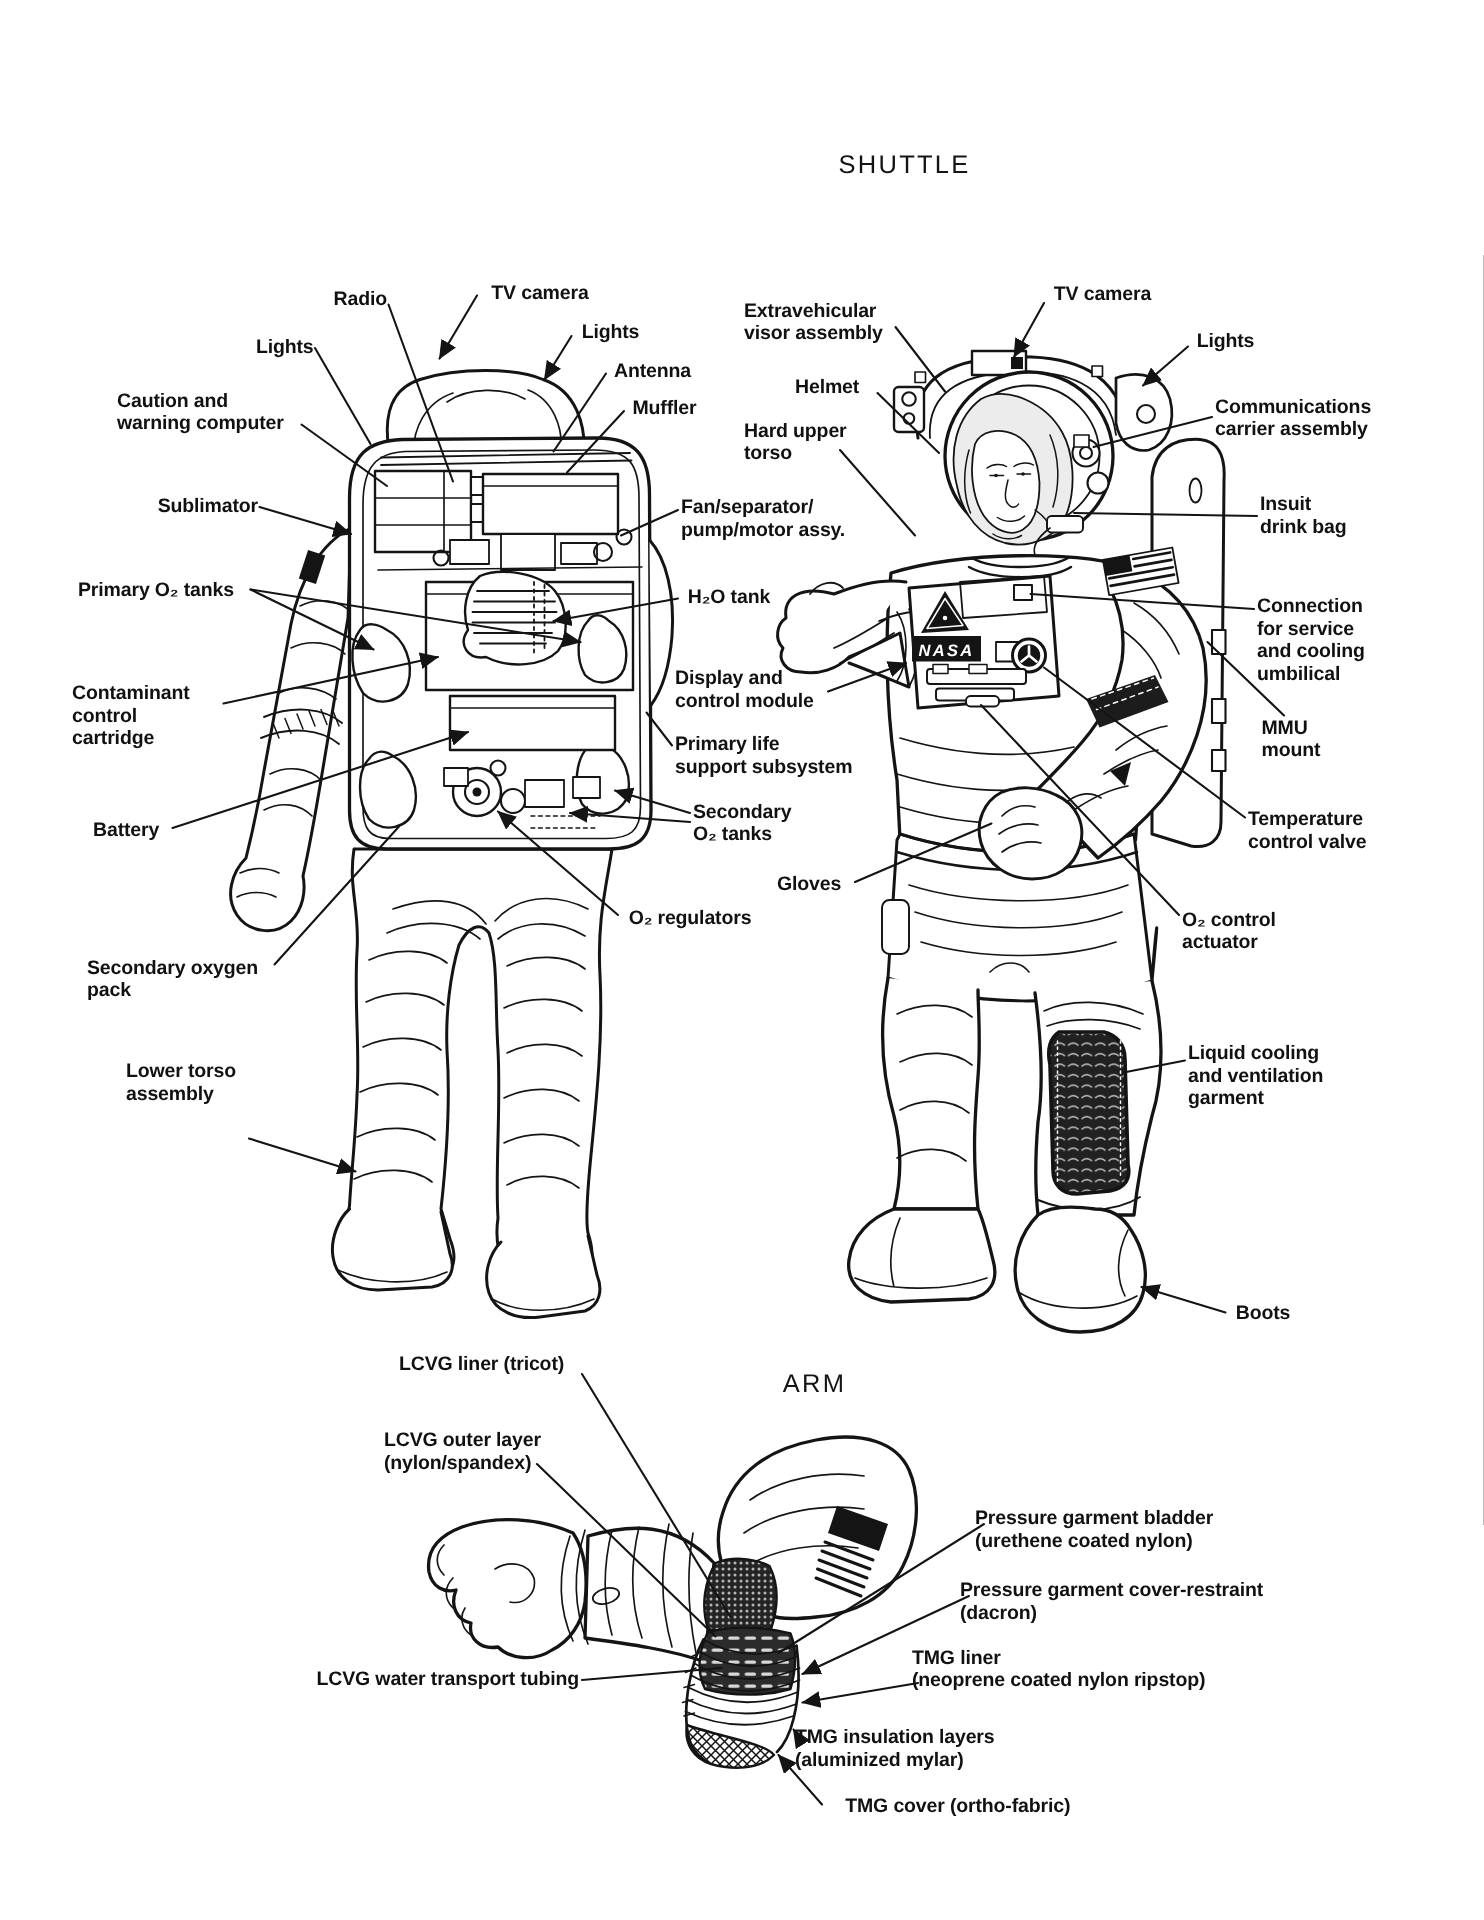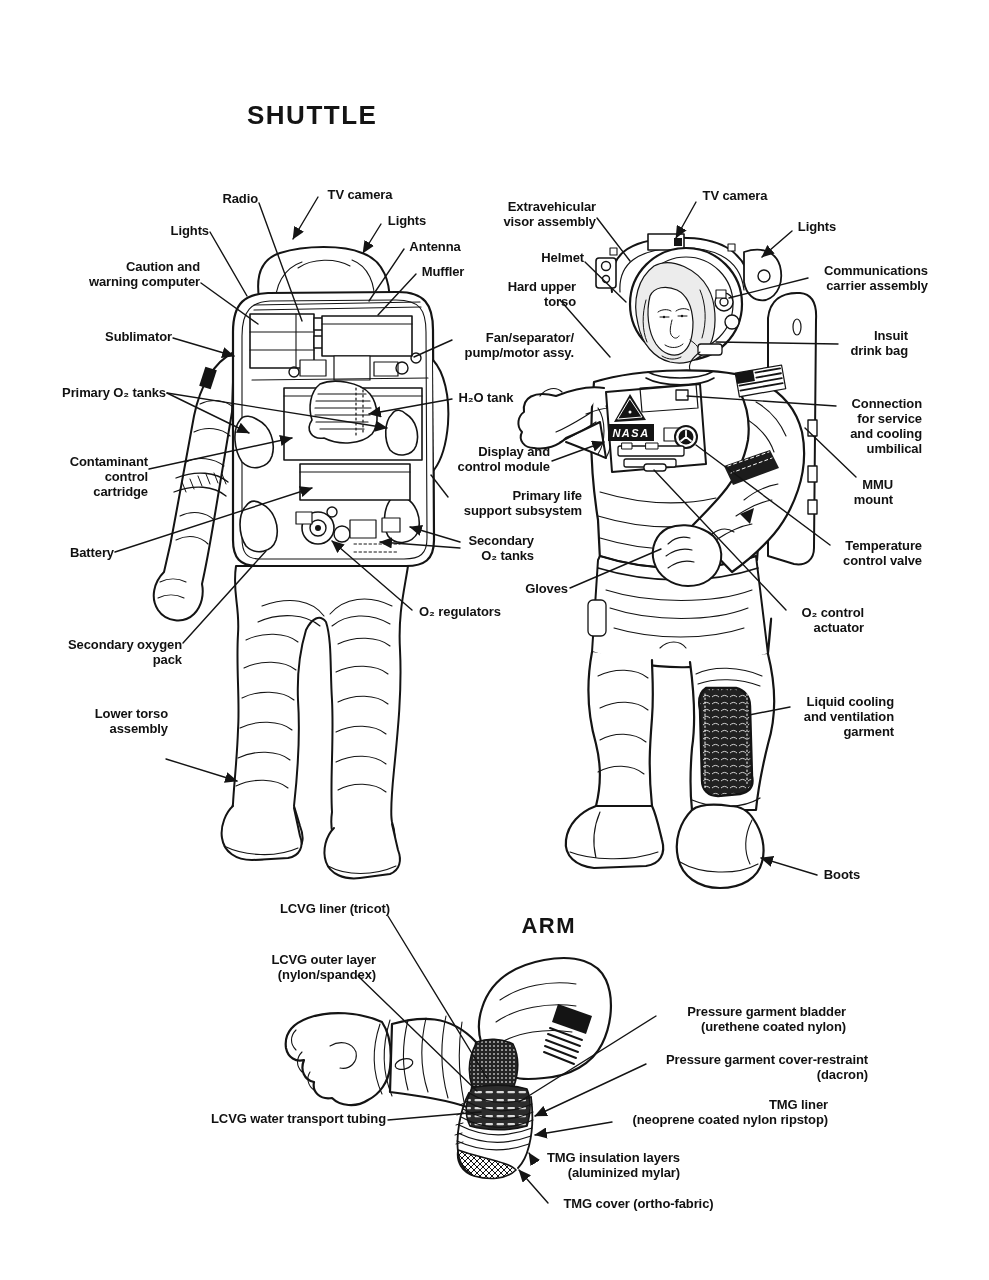--- a/index.html
+++ b/index.html
@@ -1,24 +1,24 @@
 <!DOCTYPE html>
 <html><head>
 <meta charset="utf-8">
 <style>
   html,body{margin:0;padding:0;background:#888;}
   .page{position:relative;width:989px;height:1280px;background:#ffffff;overflow:hidden;
         font-family:"Liberation Sans",sans-serif;color:#141414;margin:0 auto;}
   .page svg{position:absolute;left:0;top:0;}
   .lbl{position:absolute;font-weight:bold;font-size:13px;line-height:15px;
        white-space:pre-line;letter-spacing:-0.1px;color:#111;}
-  .c{text-align:right}.r{text-align:right}.l{text-align:center}
-  .title1{position:absolute;font-weight:bold;font-size:26px;letter-spacing:1.5px;text-align:left;}
+  .c{text-align:left}.r{text-align:right}.l{text-align:center}
+  .title1{position:absolute;font-weight:normal;font-size:17px;letter-spacing:1.5px;text-align:right;}
   .title2{position:absolute;font-weight:bold;font-size:23px;letter-spacing:0.8px;text-align:center;}
-  .armh{position:absolute;font-weight:bold;font-size:22px;letter-spacing:1.5px;text-align:right;}
+  .armh{position:absolute;font-weight:normal;font-size:17px;letter-spacing:1.5px;text-align:center;}
 </style>
 </head>
 <body>
 
 <div class="page">
 
 <svg width="989" height="1280" viewBox="0 0 989 1280">
 <defs>
   <marker id="arr" markerWidth="10" markerHeight="8" refX="8.5" refY="4" orient="auto">
     <path d="M0,0 L9,4 L0,8 Z" fill="#141414"></path>

